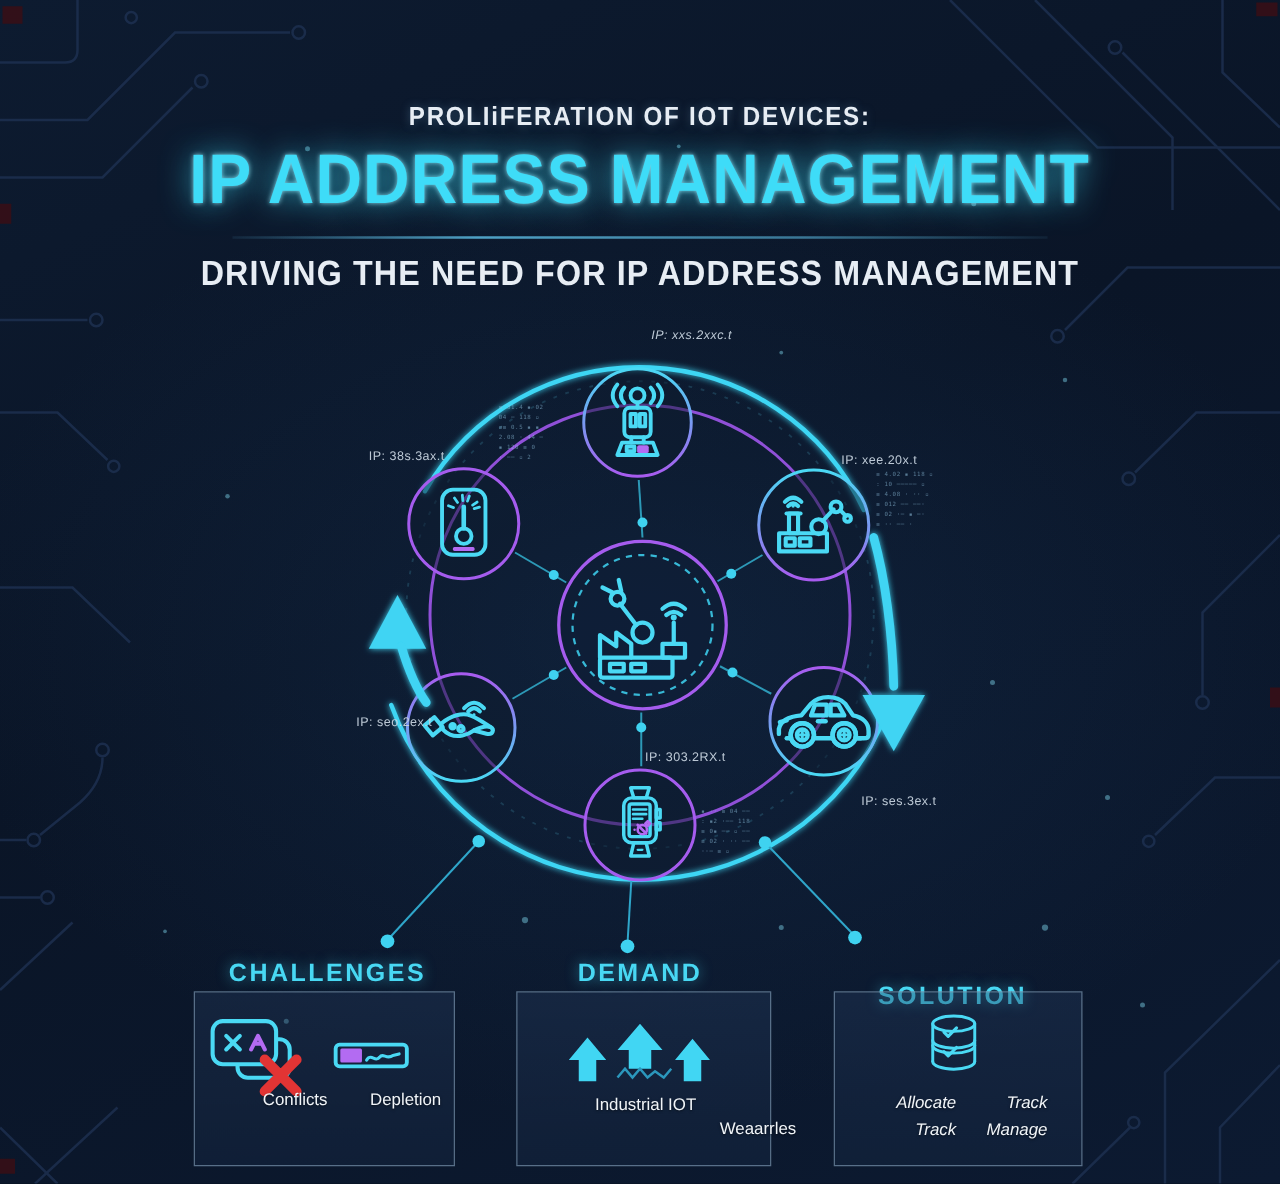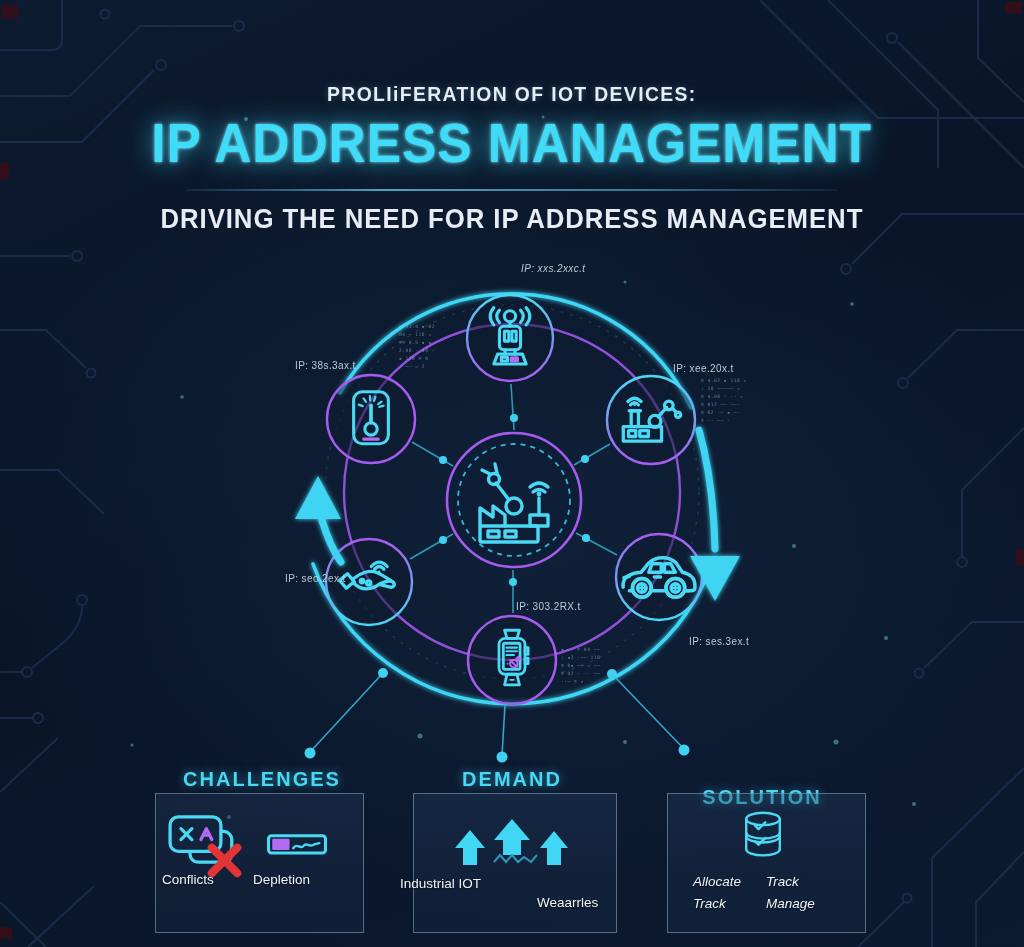--- a/index.html
+++ b/index.html
@@ -20,21 +20,21 @@
     background:linear-gradient(90deg,rgba(70,140,180,.12),rgba(95,195,235,.8) 30%,rgba(95,195,235,.55) 70%,rgba(70,140,180,.1));}
   .subtitle{top:203px;font-size:28px;font-weight:700;letter-spacing:1px;}
   .ip-label{position:absolute;font-size:10px;color:#c6d2de;letter-spacing:.4px;opacity:.95;white-space:nowrap;}
   .spec{position:absolute;font-size:4.6px;line-height:1.75;color:rgba(150,200,230,.55);
         font-family:"DejaVu Sans Mono",monospace;white-space:pre-line;letter-spacing:.5px;}
   .sec-head{position:absolute;width:200px;text-align:center;font-size:20px;font-weight:700;color:#48d8f3;
             letter-spacing:2px;text-shadow:0 0 10px rgba(64,214,243,.55);}
   .sec-box{position:absolute;top:793px;height:138px;
            background:linear-gradient(180deg,rgba(36,58,92,.38),rgba(22,40,68,.42));
            border:1px solid rgba(155,185,210,.5);}
-  .item-label{position:absolute;font-size:13.5px;color:#f0f4f8;text-align:left;
+  .item-label{position:absolute;font-size:13.5px;color:#f0f4f8;text-align:right;
               text-shadow:0 1px 2px rgba(0,0,0,.55);}
   .two-line span{display:block;line-height:22px;font-style:italic;}
   .icon-svg{position:absolute;}
   .edge-mark{position:absolute;background:#3a0e15;opacity:.85;}
 </style>
 </head>
 <body>
 
 <div class="canvas">
 
@@ -351,21 +351,21 @@
   <div class="item-label" style="left:253px;top:872px;width:100px;">Depletion</div>
 
   <svg class="icon-svg" style="left:437px;top:817px;" width="150" height="62" viewBox="0 0 150 62">
     <g fill="#41d6f3">
       <polygon points="18,31 33,13 48,31 40,31 40,48 26,48 26,31"></polygon>
       <polygon points="57,23 75,2 93,23 84,23 84,38 66,38 66,23"></polygon>
       <polygon points="103,31 117,14 131,31 124,31 124,48 110,48 110,31"></polygon>
     </g>
     <path d="M57,45 l6,-7 l6,7 l6,-7 l6,7 l6,-5 l7,5 l6,-7" stroke="#2b97bc" stroke-width="2" fill="none"></path>
   </svg>
-  <div class="item-label" style="left:400px;top:876px;width:145px;">Industrial IOT</div>
+  <div class="item-label" style="left:412px;top:876px;width:145px;">Industrial IOT</div>
   <div class="item-label" style="left:537px;top:895px;width:100px;">Weaarrles</div>
 
   <svg class="icon-svg" style="left:735px;top:808px;" width="56" height="60" viewBox="0 0 100 100">
     <g stroke="#4ad9f4" stroke-width="4.2" fill="none" stroke-linecap="round" stroke-linejoin="round">
       <ellipse cx="50" cy="16" rx="30" ry="11"></ellipse>
       <path d="M20,16 V70 M80,16 V70"></path>
       <path d="M20,40 A30,11 0 0 0 80,40"></path>
       <path d="M20,47 A30,11 0 0 0 80,47"></path>
       <path d="M20,70 A30,11 0 0 0 80,70"></path>
       <path d="M36,28 l6,6 l12,-12" stroke-width="4.5"></path>

